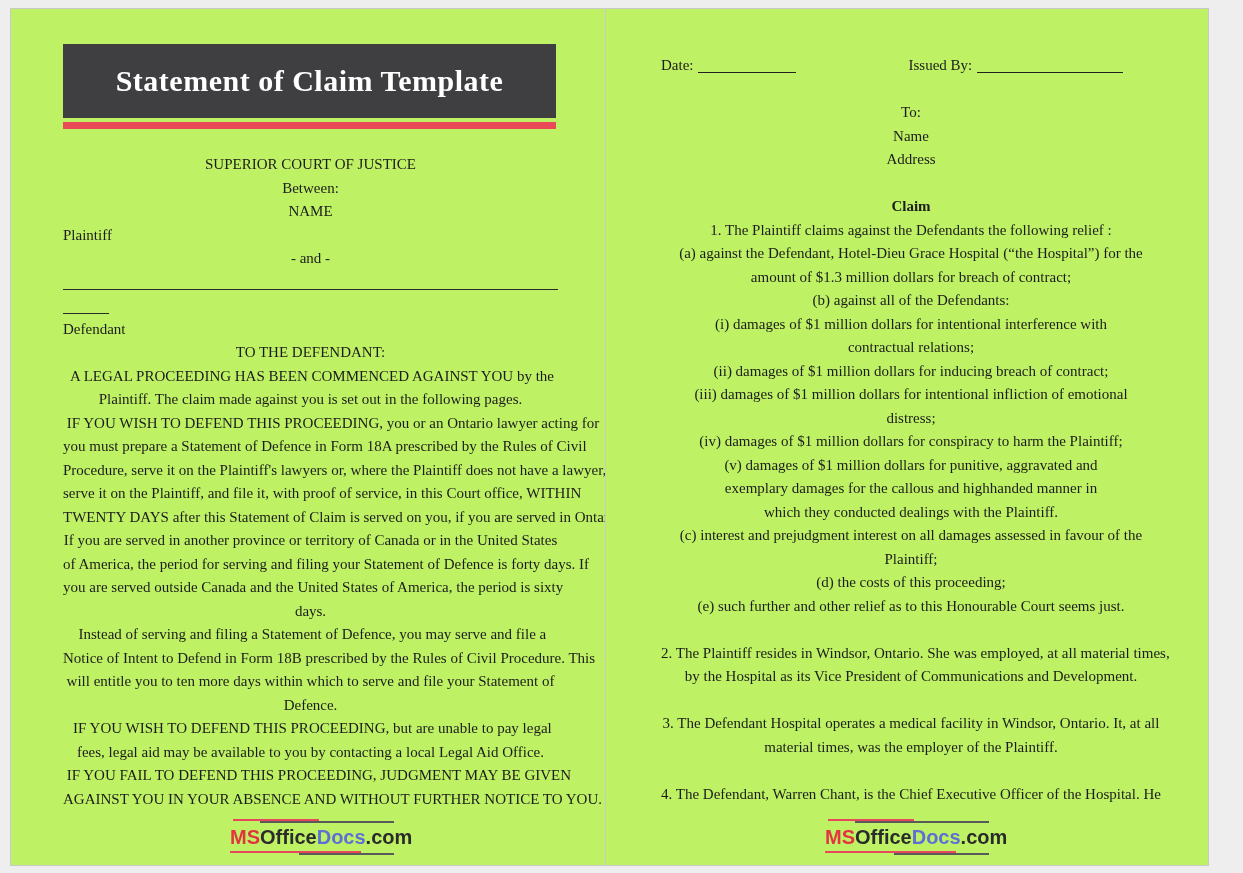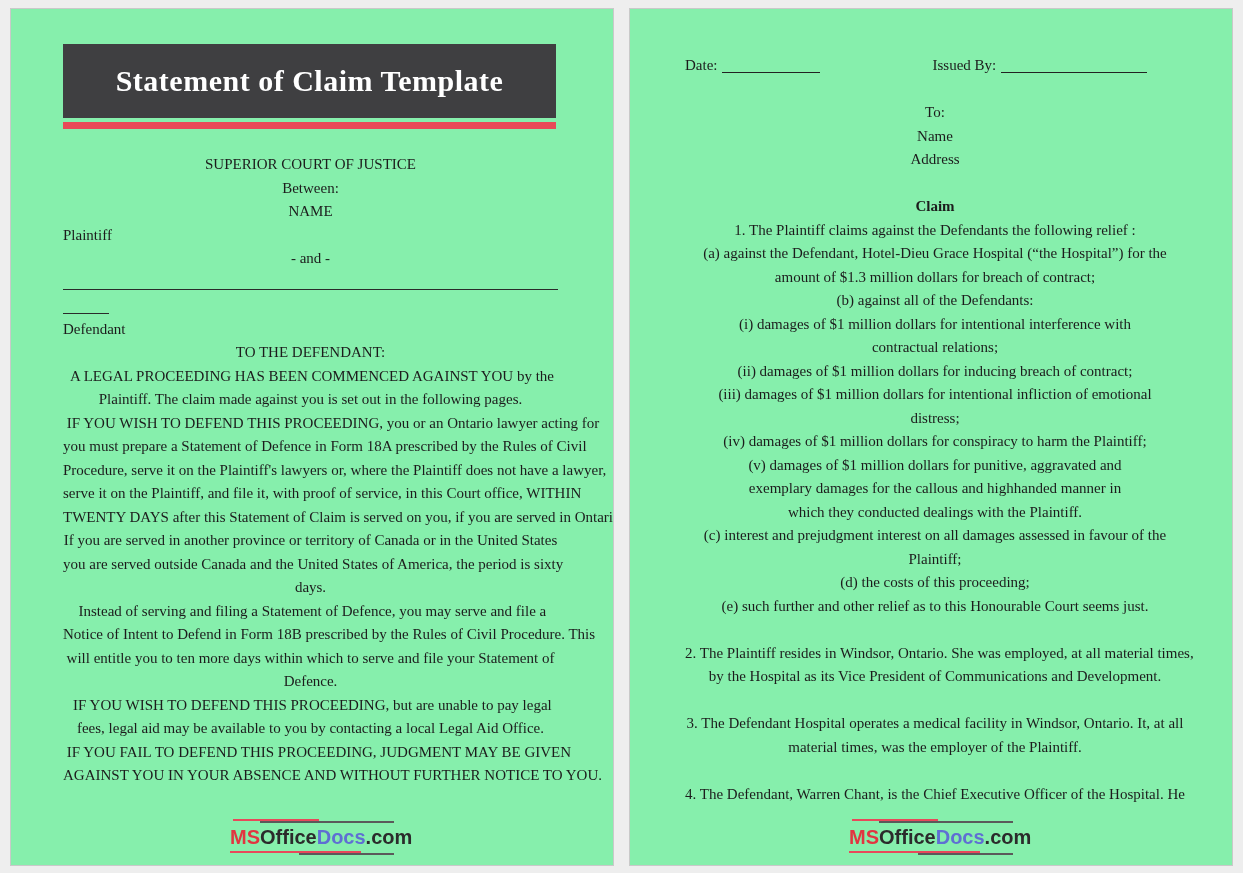--- a/index.html
+++ b/index.html
@@ -3,25 +3,25 @@
 <meta charset="utf-8">
 <style>
   html,body{margin:0;padding:0;}
   body{
     width:1243px;height:873px;overflow:hidden;position:relative;
     background:#eeeeee;
     font-family:"Liberation Serif", serif;
   }
   .page{
     position:absolute;top:8px;width:604px;height:858px;
-    background:#86efac;border:1px solid #c9c9c9;box-sizing:border-box;
+    background:#bef264;border:1px solid #c9c9c9;box-sizing:border-box;
     overflow:hidden;
   }
   #page1{left:10px;}
-  #page2{left:629px;}
+  #page2{left:605px;}
 
   
   .banner{
     margin:35px 57px 0 52px;height:74px;background:#3f3f41;
     display:flex;align-items:center;justify-content:center;
   }
   .banner-title{
     color:#ffffff;font-family:"Liberation Serif",serif;
     font-weight:bold;font-size:30px;letter-spacing:.5px;white-space:nowrap;
   }
@@ -99,20 +99,21 @@
       <div class="line a-right">Defendant</div>
       <div class="line">TO THE DEFENDANT:</div>
       <div class="line"> A LEGAL PROCEEDING HAS BEEN COMMENCED AGAINST YOU by the</div>
       <div class="line">Plaintiff. The claim made against you is set out in the following pages.</div>
       <div class="line"> IF YOU WISH TO DEFEND THIS PROCEEDING, you or an Ontario lawyer acting for</div>
       <div class="line">you must prepare a Statement of Defence in Form 18A prescribed by the Rules of Civil</div>
       <div class="line">Procedure, serve it on the Plaintiff's lawyers or, where the Plaintiff does not have a lawyer,</div>
       <div class="line">serve it on the Plaintiff, and file it, with proof of service, in this Court office, WITHIN</div>
       <div class="line">TWENTY DAYS after this Statement of Claim is served on you, if you are served in Ontario.</div>
       <div class="line">If you are served in another province or territory of Canada or in the United States</div>
+      <div class="line">of America, the period for serving and filing your Statement of Defence is forty days. If</div>
       <div class="line">you are served outside Canada and the United States of America, the period is sixty</div>
       <div class="line">days.</div>
       <div class="line"> Instead of serving and filing a Statement of Defence, you may serve and file a</div>
       <div class="line">Notice of Intent to Defend in Form 18B prescribed by the Rules of Civil Procedure. This</div>
       <div class="line">will entitle you to ten more days within which to serve and file your Statement of</div>
       <div class="line">Defence.</div>
       <div class="line"> IF YOU WISH TO DEFEND THIS PROCEEDING, but are unable to pay legal</div>
       <div class="line">fees, legal aid may be available to you by contacting a local Legal Aid Office.</div>
       <div class="line"> IF YOU FAIL TO DEFEND THIS PROCEEDING, JUDGMENT MAY BE GIVEN</div>
       <div class="line">AGAINST YOU IN YOUR ABSENCE AND WITHOUT FURTHER NOTICE TO YOU.</div>

